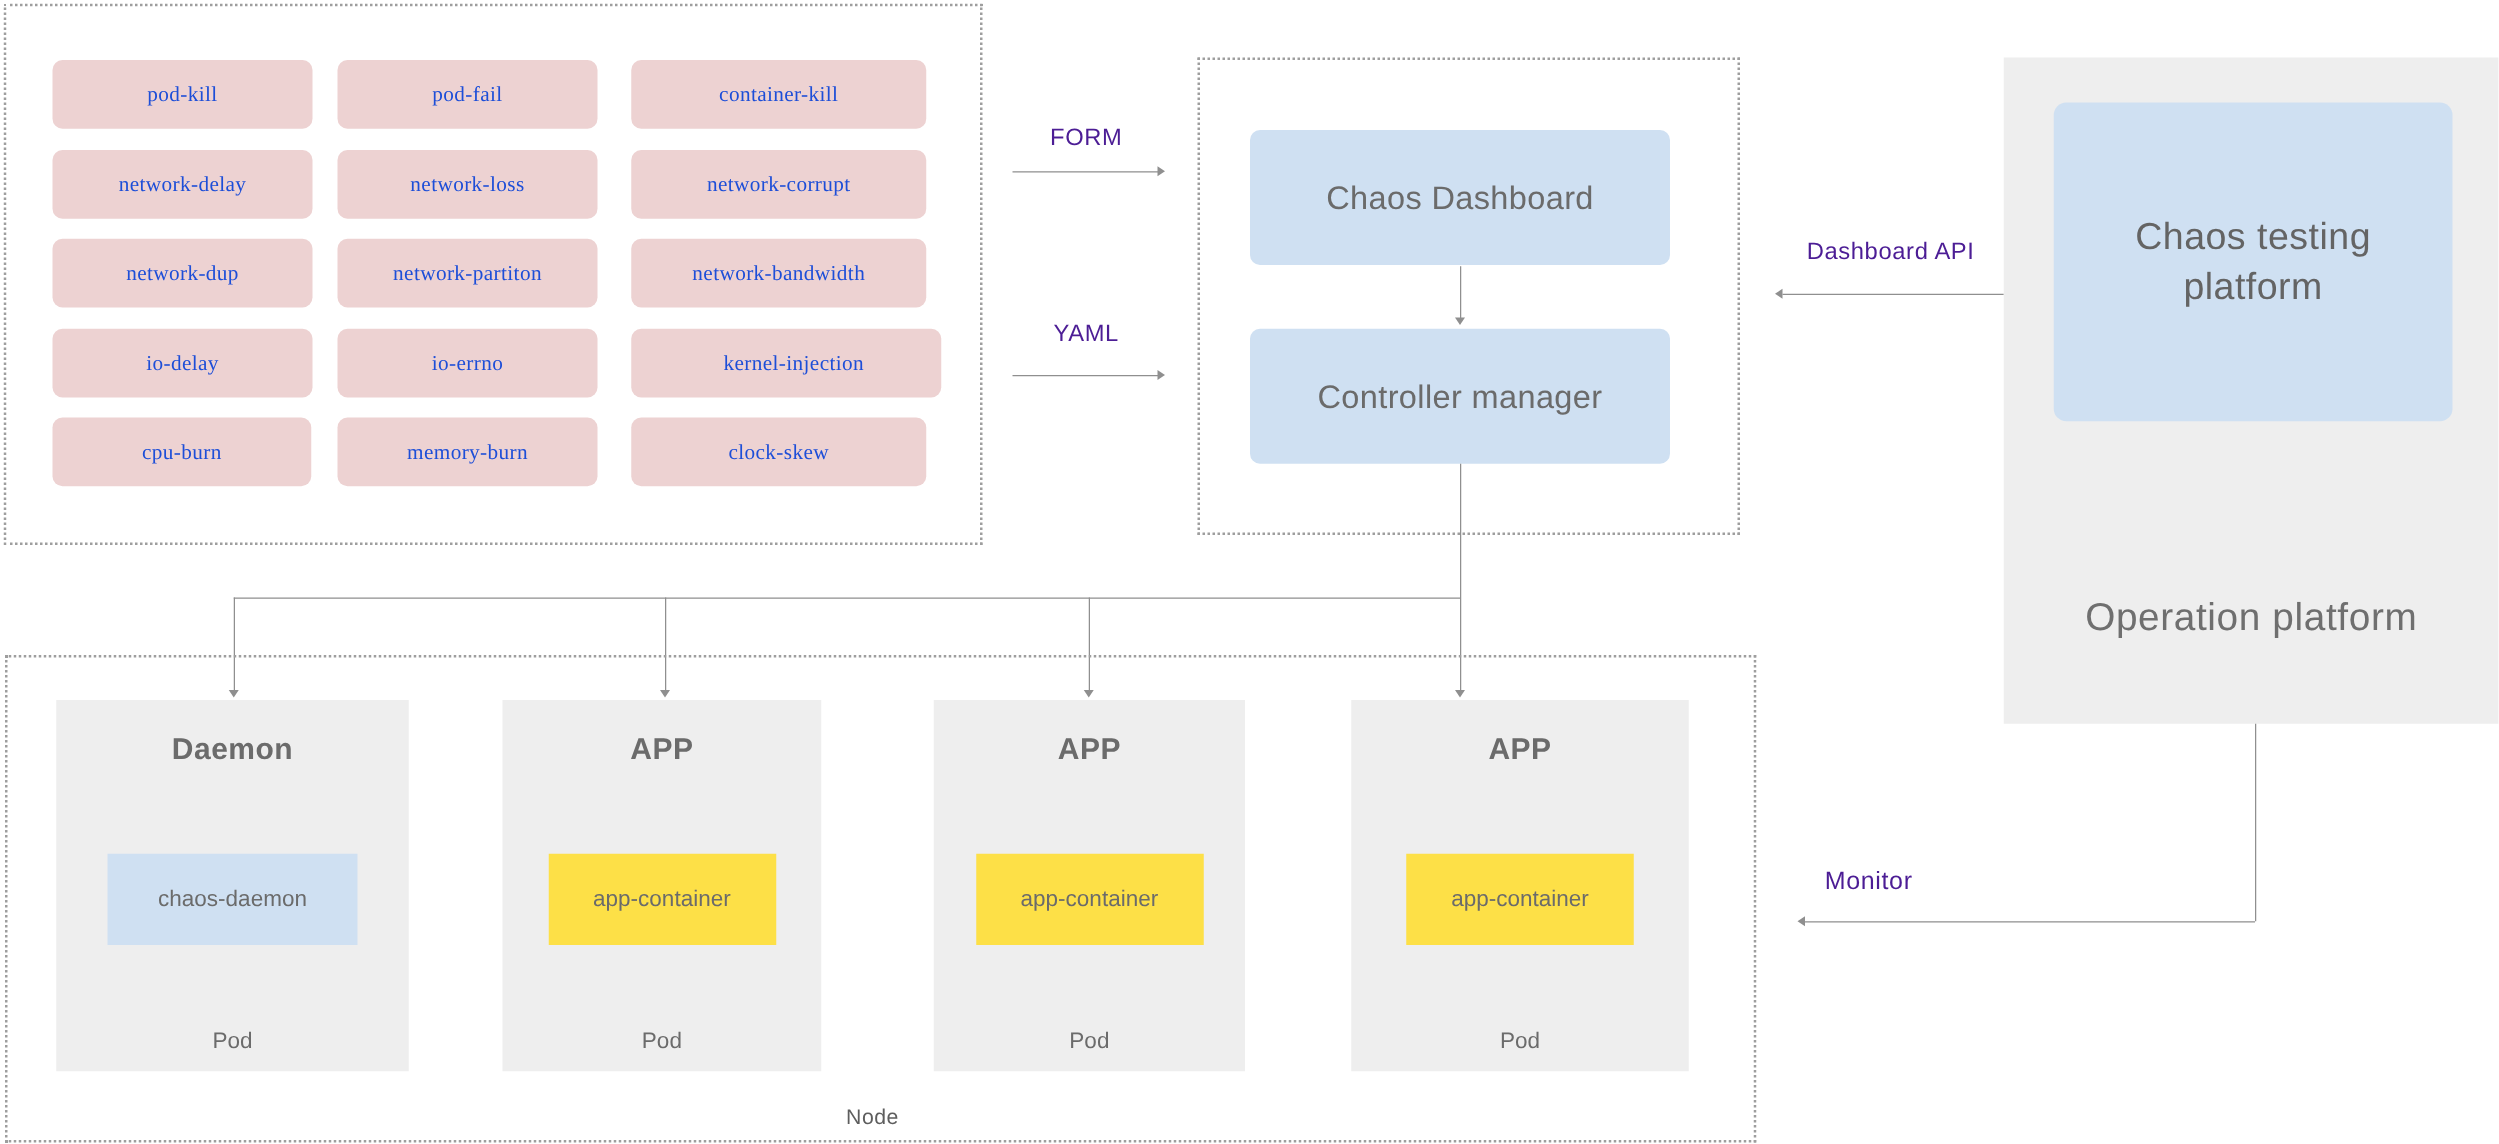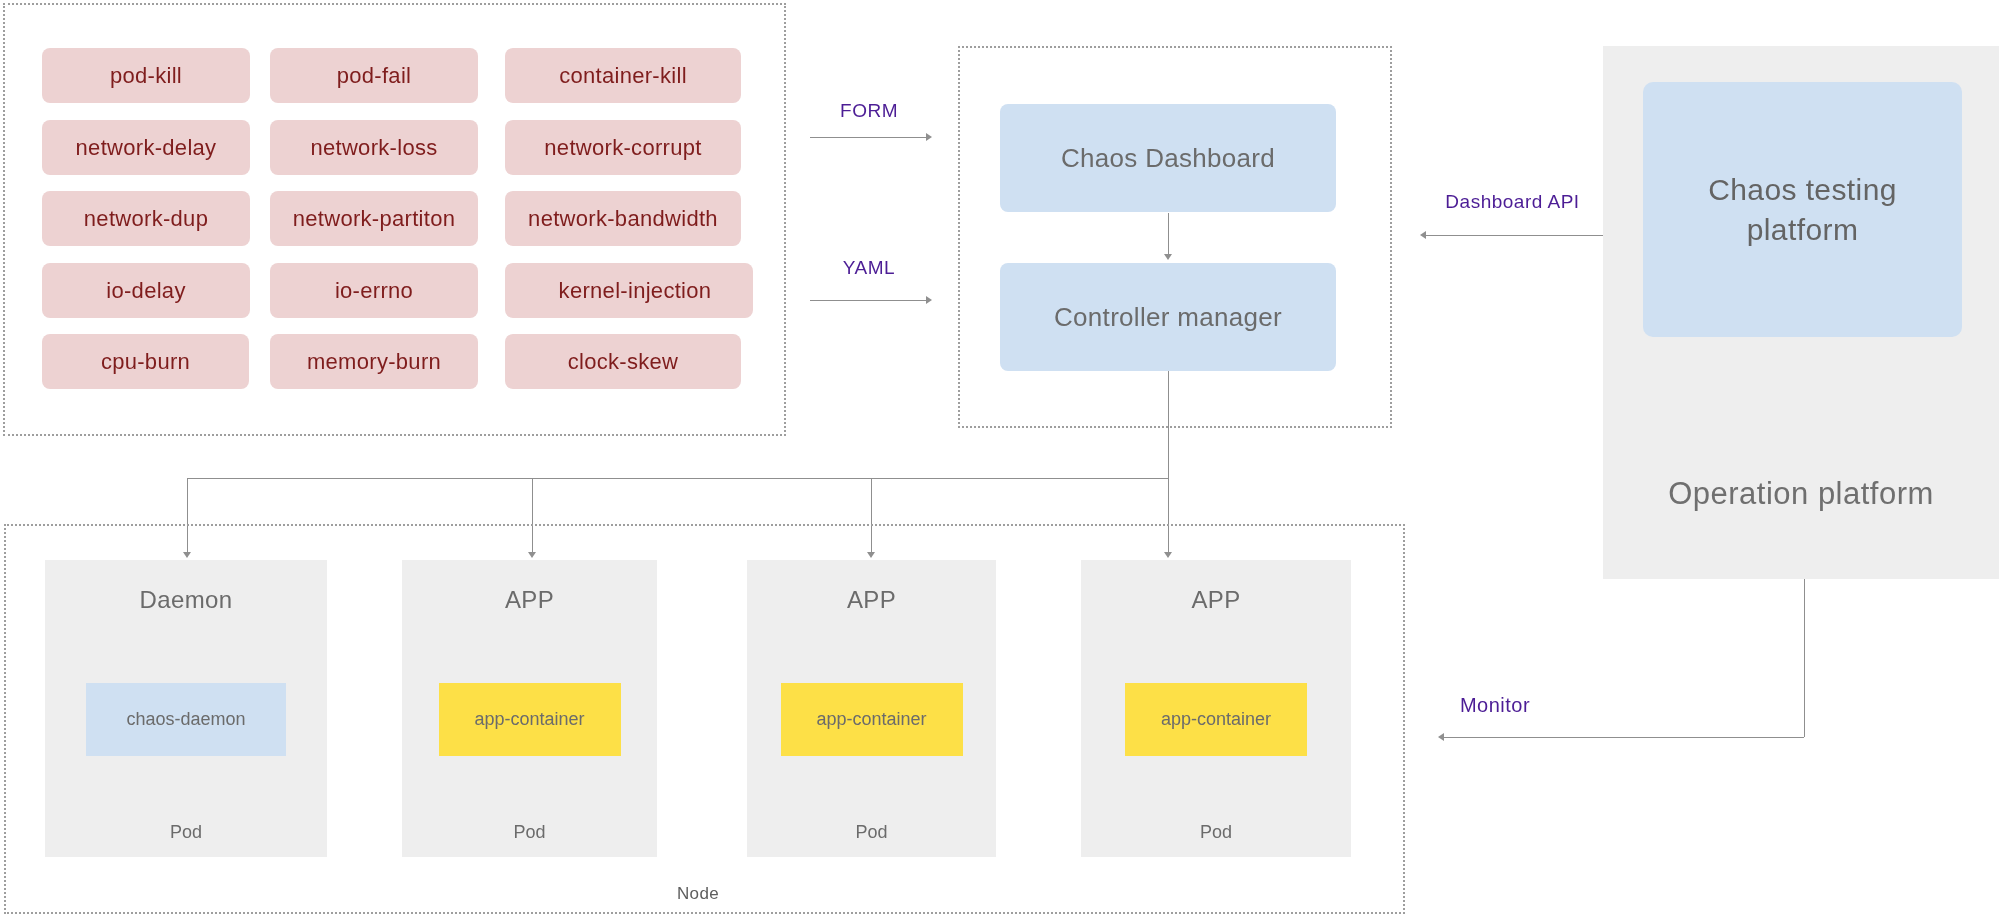--- a/index.html
+++ b/index.html
@@ -4,29 +4,29 @@
 <style>
   html,body{margin:0;padding:0;background:#ffffff;}
   #canvas{
     position:relative;width:1999px;height:915px;background:#ffffff;overflow:hidden;
     font-family:"Liberation Sans", sans-serif;color:#6b6b6b;
   }
   .dotted-panel{position:absolute;border:2px dotted #9e9e9e;background:transparent;}
   .chip{
     position:absolute;background:#edd2d2;border-radius:8px;
     display:flex;align-items:center;justify-content:center;
-    font-size:22px;color:#7f1d1d;letter-spacing:.3px;
+    font-size:17px;color:#1d4ed8;letter-spacing:.3px;font-family:Liberation Serif, serif;
   }
   .bluebox{
     position:absolute;background:#cfe0f2;border-radius:8px;
     display:flex;align-items:center;justify-content:center;
     font-size:26px;color:#6b6b6b;letter-spacing:.3px;
   }
   .graypod{position:absolute;background:#eeeeee;}
-  .pod-title{position:absolute;left:0;right:0;top:26px;text-align:center;font-size:24px;color:#6b6b6b;letter-spacing:.4px;}
+  .pod-title{position:absolute;left:0;right:0;top:26px;text-align:center;font-size:24px;color:#6b6b6b;letter-spacing:.4px;font-weight:bold;}
   .pod-container{
     position:absolute;top:123px;left:50%;transform:translateX(-50%);height:73px;
     display:flex;align-items:center;justify-content:center;font-size:18px;color:#6b6b6b;
   }
   .pod-footer{position:absolute;left:0;right:0;top:262px;text-align:center;font-size:18px;color:#6b6b6b;}
   .pink-fill{background:#fde047;}
   .blue-fill{background:#cfe0f2;}
   .flow-label{position:absolute;text-align:center;font-size:19px;color:#4c1d95;letter-spacing:.5px;}
   .hline{position:absolute;height:1px;background:#8f8f8f;}
   .vline{position:absolute;width:1px;background:#8f8f8f;}

